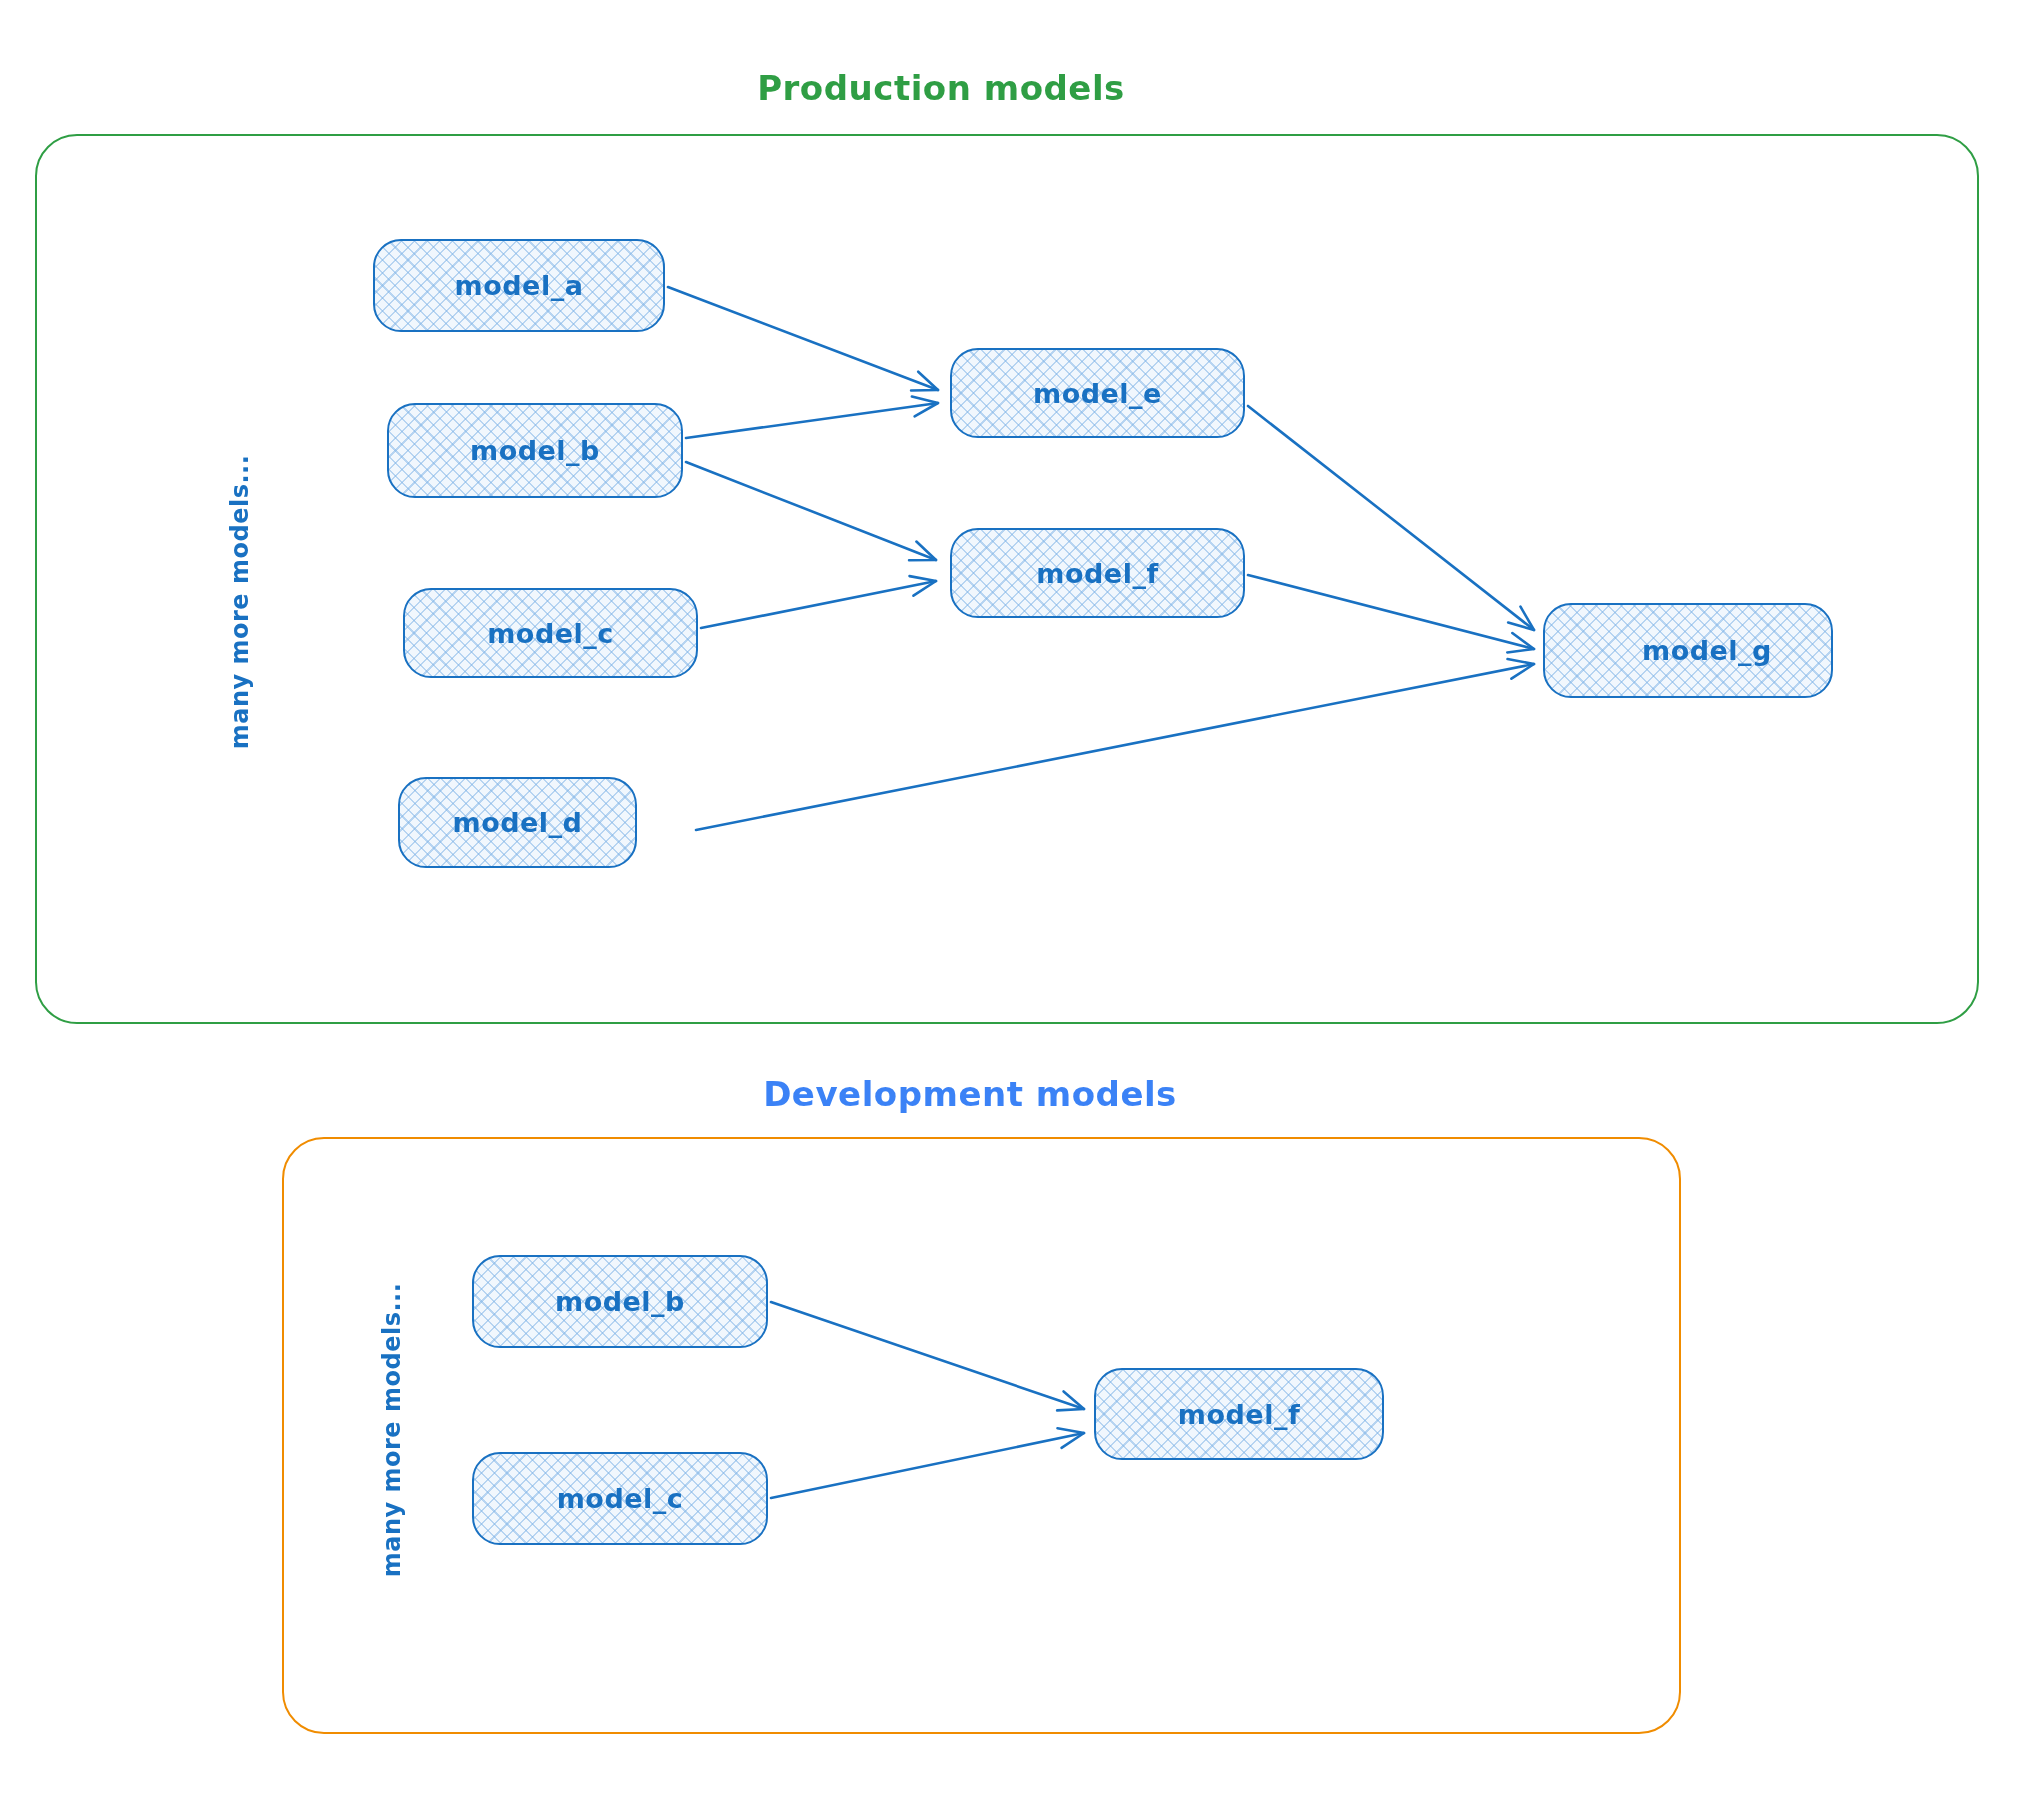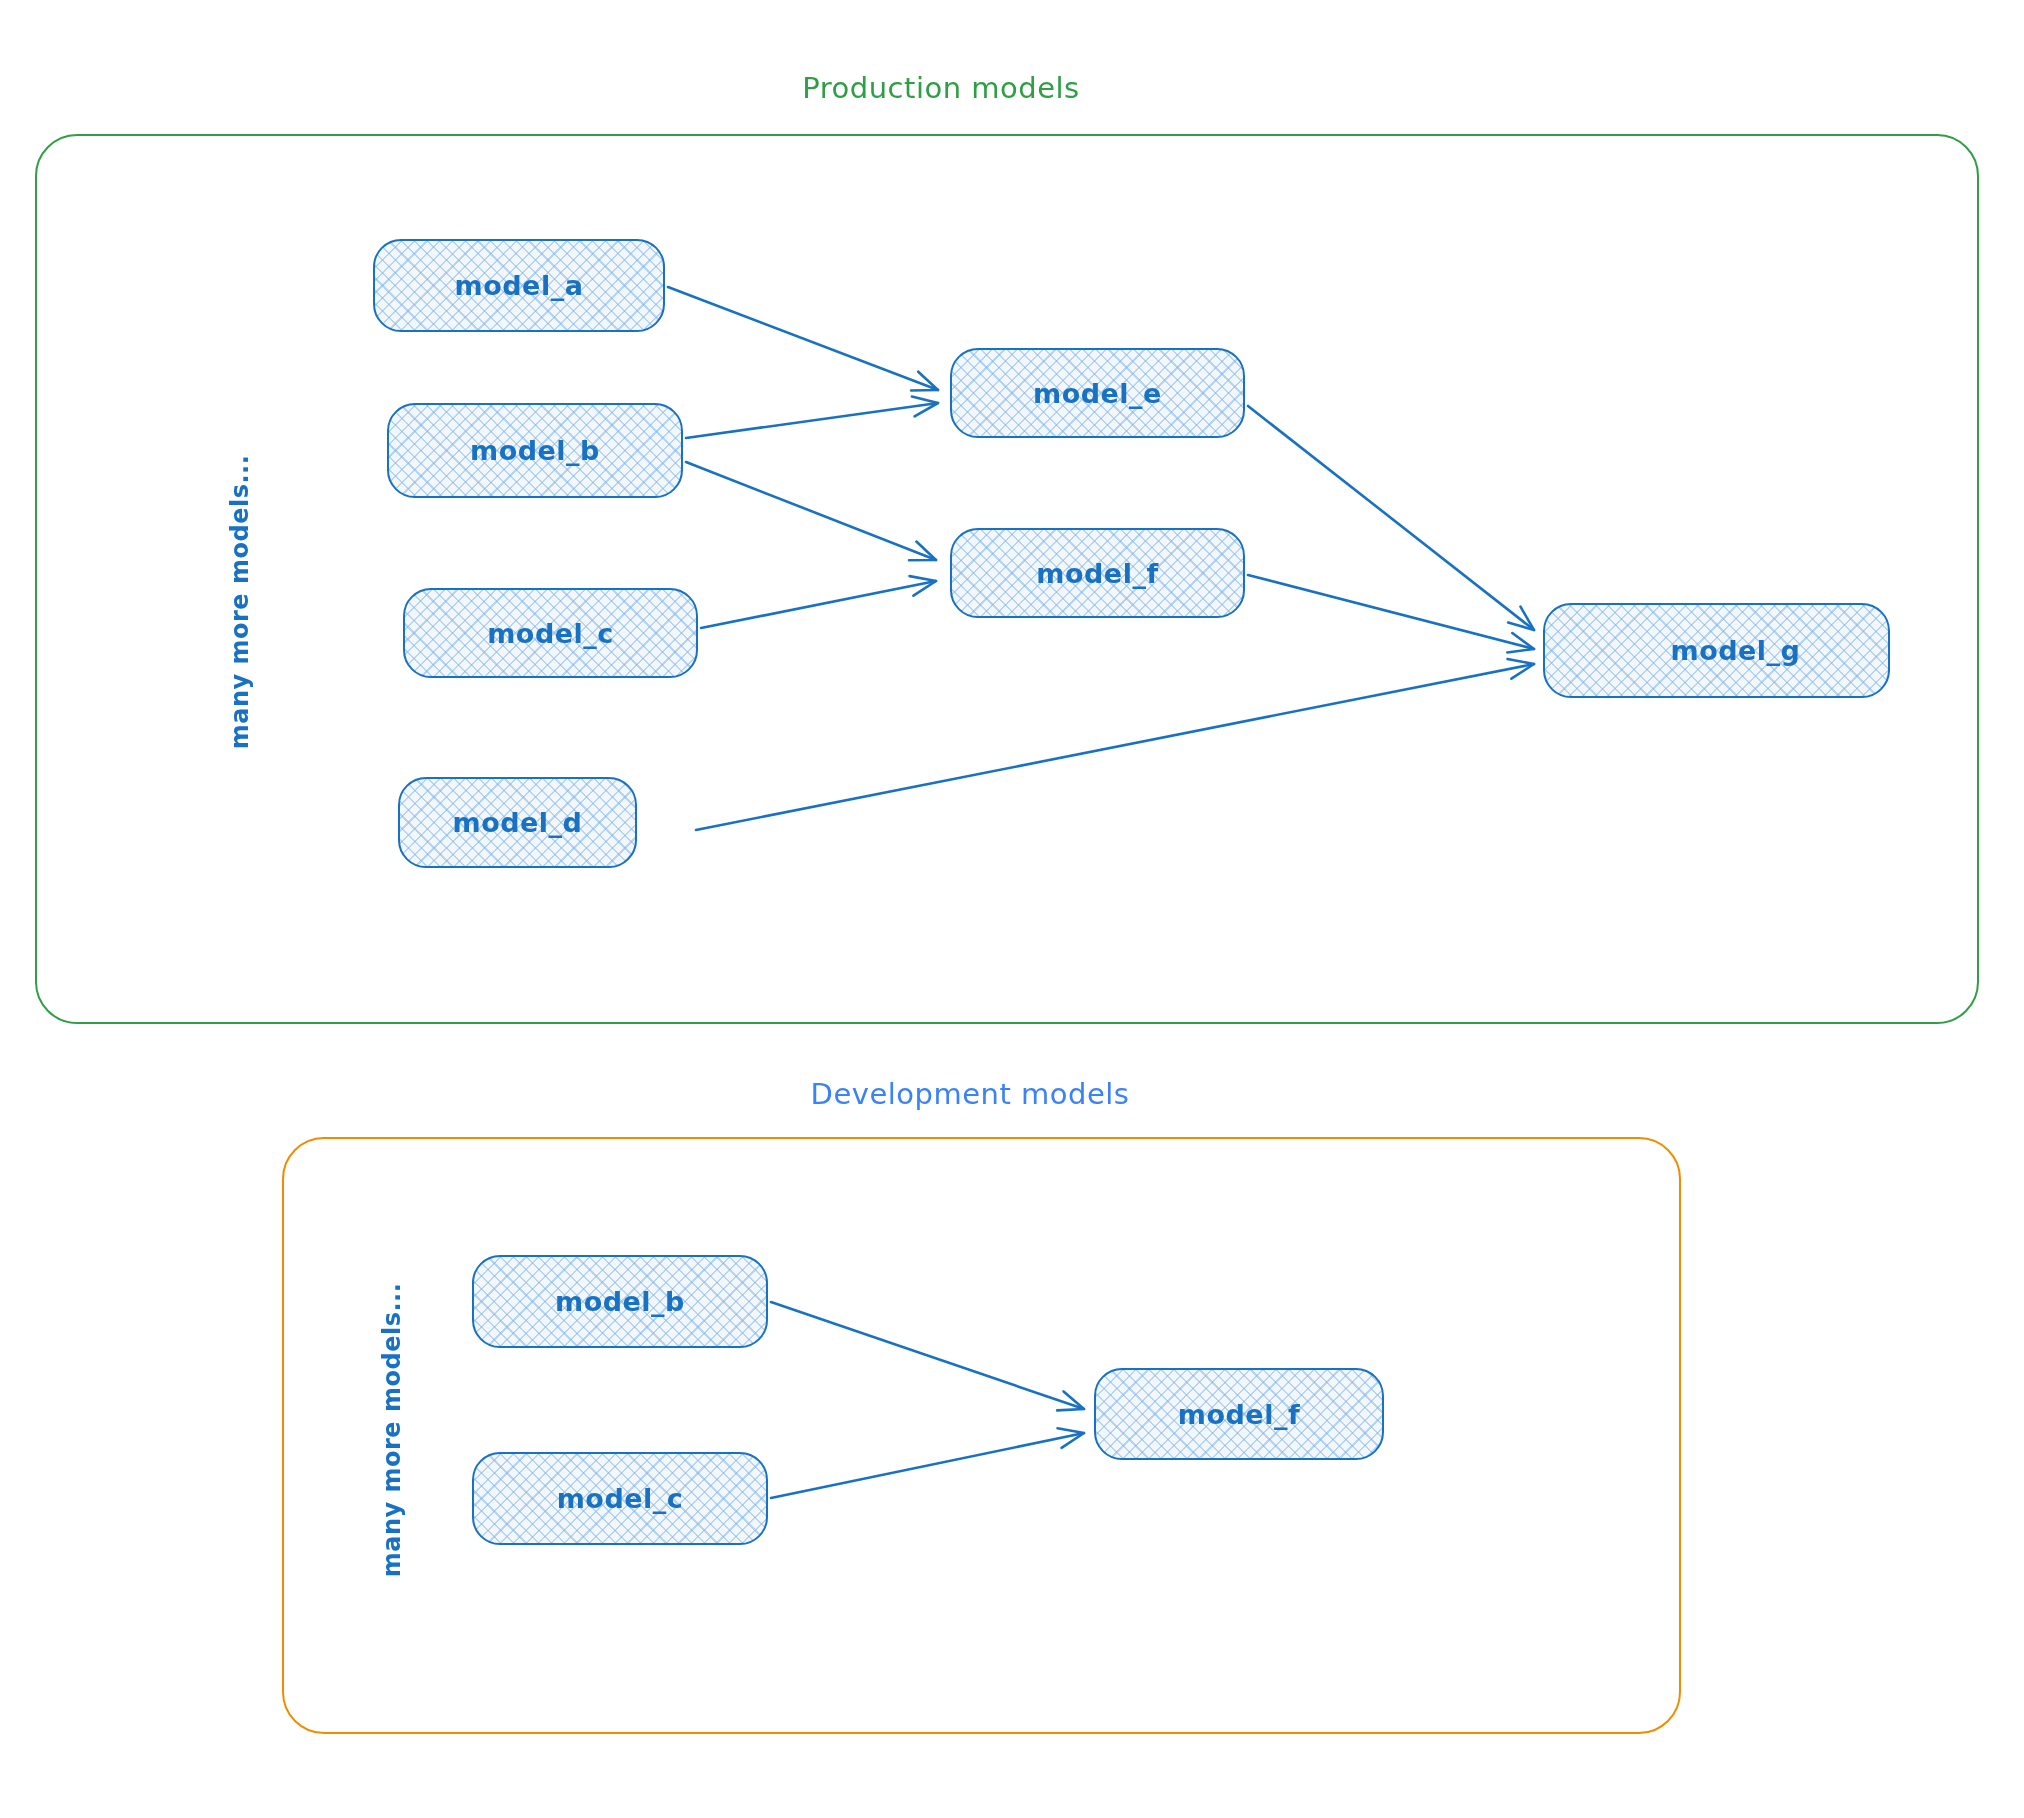--- a/index.html
+++ b/index.html
@@ -1,19 +1,19 @@
 <!DOCTYPE html>
 <html><head>
 <meta charset="utf-8">
 <style>
   html,body{margin:0;padding:0;background:#ffffff;}
   body{font-family:"DejaVu Sans", sans-serif;}
   #canvas{position:relative;width:2024px;height:1818px;background:#ffffff;overflow:hidden;}
   .frame{position:absolute;border:2px solid;border-radius:42px;background:transparent;}
-  .section-title{position:absolute;transform:translate(-50%,-50%);font-size:29px;font-weight:400;letter-spacing:.5px;white-space:nowrap;}
+  .section-title{position:absolute;transform:translate(-50%,-50%);font-size:34px;font-weight:700;letter-spacing:.5px;white-space:nowrap;}
   .side-label{position:absolute;transform:translate(-50%,-50%) rotate(-90deg);font-size:24px;font-weight:600;color:#1971c2;white-space:nowrap;letter-spacing:.5px;}
   .node{position:absolute;box-sizing:border-box;border:2.5px solid #1971c2;border-radius:28px;
         display:flex;align-items:center;justify-content:center;
         color:#1971c2;font-size:27px;font-weight:600;letter-spacing:.5px;
         background-color:#f1f7fd;
         background-image:
           repeating-linear-gradient(45deg, rgba(125,178,230,.50) 0px, rgba(125,178,230,.50) 1.6px, transparent 1.6px, transparent 9px),
           repeating-linear-gradient(135deg, rgba(125,178,230,.50) 0px, rgba(125,178,230,.50) 1.6px, transparent 1.6px, transparent 9px);}
   .node span{pointer-events:none;}
   #arrow-layer{position:absolute;left:0;top:0;pointer-events:none;}
@@ -55,21 +55,21 @@
       </div>
       <div class="node" style="left: 398px; top: 777px; width: 239px; height: 91px;">
         <span>model_d</span>
       </div>
       <div class="node" style="left: 950px; top: 348px; width: 295px; height: 90px;">
         <span>model_e</span>
       </div>
       <div class="node" style="left: 950px; top: 528px; width: 295px; height: 90px;">
         <span>model_f</span>
       </div>
-      <div class="node" style="left: 1543px; top: 603px; width: 347px; height: 95px; padding-left: 38px;">
+      <div class="node" style="left: 1543px; top: 603px; width: 290px; height: 95px; padding-left: 38px;">
         <span>model_g</span>
       </div>
       <div class="frame" style="left: 282px; top: 1137px; width: 1395px; height: 593px; border-color: rgb(240, 140, 0);"></div>
       <div class="section-title" style="left: 970px; top: 1094px; color: #3b82f6;">Development models</div>
       <div class="side-label" style="left: 392px; top: 1430px;">many more models...</div>
       <div class="node" style="left: 472px; top: 1255px; width: 296px; height: 93px;">
         <span>model_b</span>
       </div>
       <div class="node" style="left: 472px; top: 1452px; width: 296px; height: 93px;">
         <span>model_c</span>

